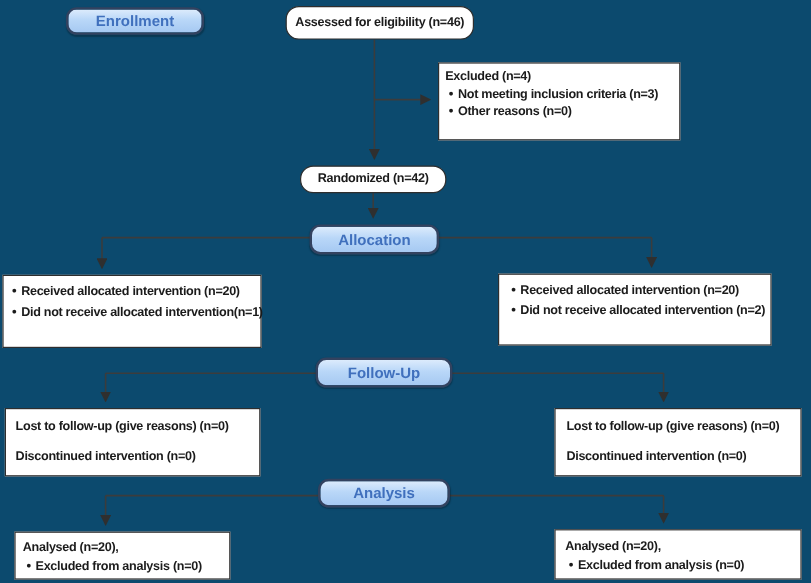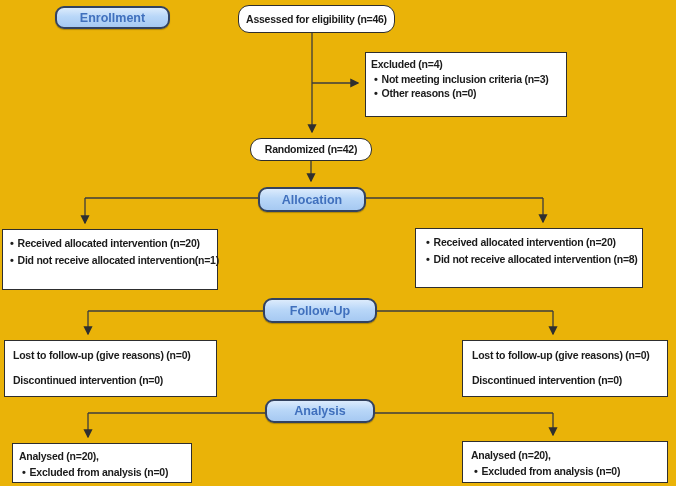--- a/index.html
+++ b/index.html
@@ -1,17 +1,17 @@
 <!DOCTYPE html>
 <html><head>
 <meta charset="utf-8">
 <style>
   html,body { margin:0; padding:0; background:#ffffff; }
   .stage {
-    position:relative; width:676px; height:486px; background:#eab308;
+    position:relative; width:676px; height:486px; background:#0c4a6e;
     font-family:"Liberation Sans", sans-serif; overflow:hidden;
   }
   svg.wires { position:absolute; left:0; top:0; pointer-events:none; }
 
   .box {
     position:absolute; background:#ffffff; border:1.6px solid #2e2e2e;
     color:#1b1b1b; font-weight:bold; font-size:10.5px; line-height:15px;
     letter-spacing:-0.25px; box-sizing:border-box; white-space:nowrap;
   }
   .box.center { display:flex; align-items:center; justify-content:center; text-align:center;border-radius:11px; }
@@ -92,21 +92,21 @@
     <div class="bullet">
         <span>Did not receive allocated intervention(n=1)</span>
       </div>
   </div>
 
   <div class="box" style="left:415px; top:228px; width:228px; height:60px; padding:5px 7px; line-height:17px;">
     <div class="bullet">
         <span>Received allocated intervention (n=20)</span>
       </div>
     <div class="bullet">
-        <span>Did not receive allocated intervention (n=8)</span>
+        <span>Did not receive allocated intervention (n=2)</span>
       </div>
   </div>
 
   <div class="banner" style="left:263px; top:298px; width:114px; height:25px;">
     <span>Follow-Up</span>
   </div>
 
   <div class="box" style="left:4px; top:340px; width:213px; height:57px; padding:7px 8px;">
     <div>Lost to follow-up (give reasons) (n=0)</div>
     <div class="gapline">Discontinued intervention (n=0)</div>

